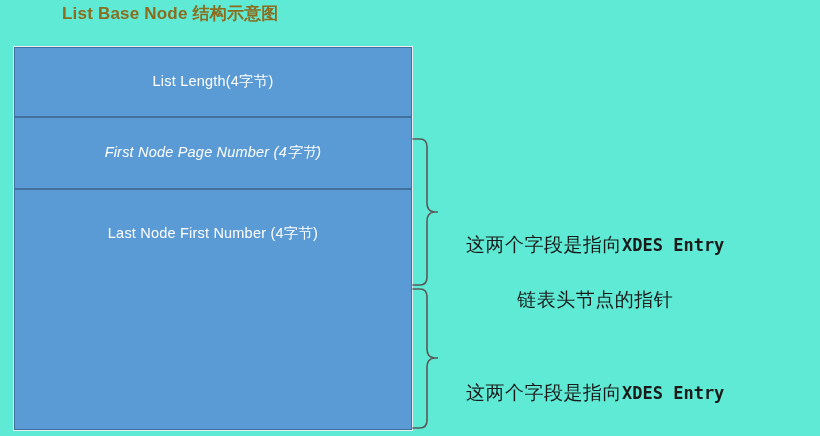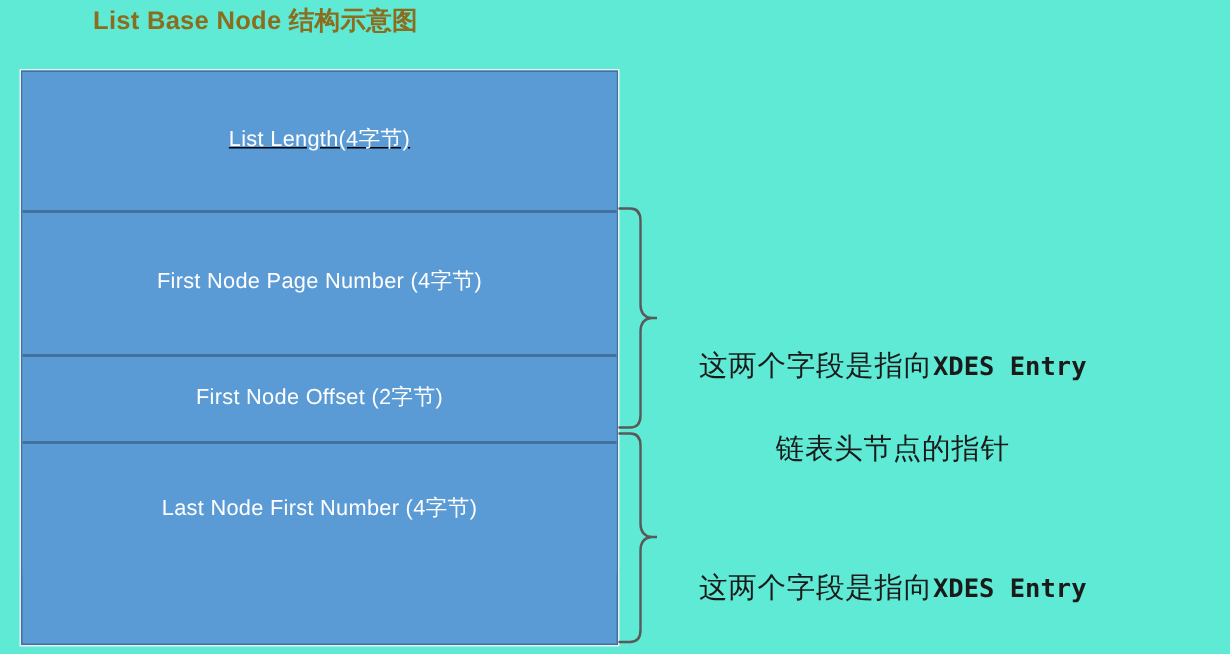--- a/index.html
+++ b/index.html
@@ -55,22 +55,22 @@
     border-bottom: none;
   }
   .struct-row .row-label {
     color: #FFFFFF;
     font-size: 14.5px;
     font-weight: normal;
     text-align: center;
     line-height: 1.2;
     letter-spacing: 0.2px;
   }
-  .row-h-90  { height: 94px; text-decoration: underline; }
-  .row-h-89  { height: 96px; }
+  .row-h-90  { height: 70px; }
+  .row-h-89  { height: 72px; font-style: italic; }
   .row-h-58  { height: 58px; }
   .row-h-87  { height: 87px; }
   .row-h-55  { height: 55px; }
 
   
   .brace {
     position: absolute;
     left: 412px;
     width: 22px;
     overflow: visible;
@@ -108,23 +108,20 @@
   <div class="struct-table">
 
     <div class="struct-row row-h-90">
       <span class="row-label">List Length(4字节)</span>
     </div>
 
     <div class="struct-row row-h-89">
       <span class="row-label">First Node Page Number (4字节)</span>
     </div>
 
-    <div class="struct-row row-h-58">
-      <span class="row-label">First Node Offset (2字节)</span>
-    </div>
 
     <div class="struct-row row-h-87">
       <span class="row-label">Last Node First Number (4字节)</span>
     </div>
 
 
   </div>
 
   <div class="brace" style="top:137px; height:150px;">
     <svg width="26" height="150" viewBox="0 0 26 150" fill="none" xmlns="http://www.w3.org/2000/svg">

